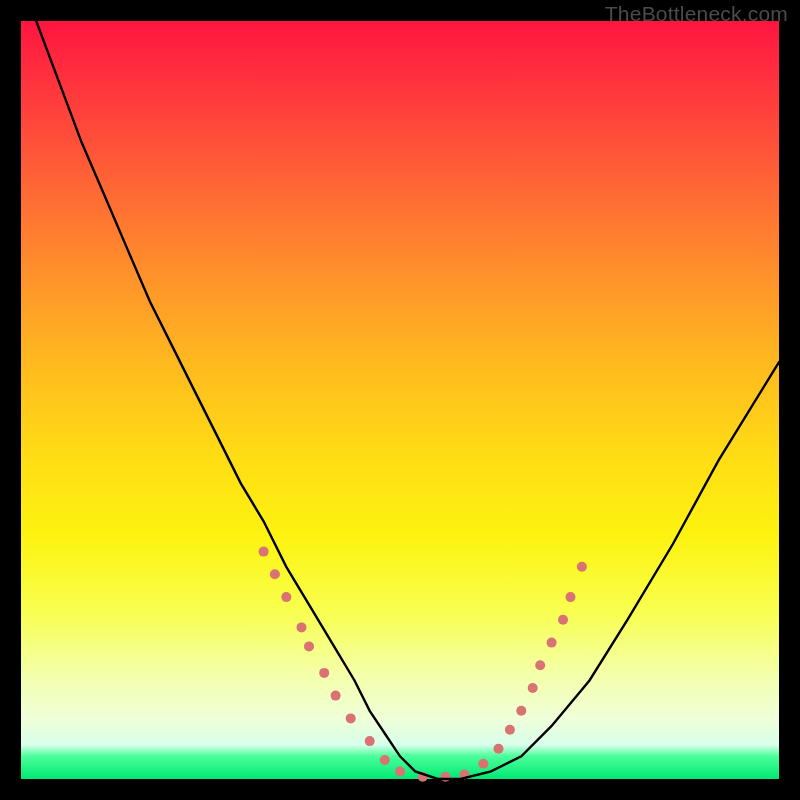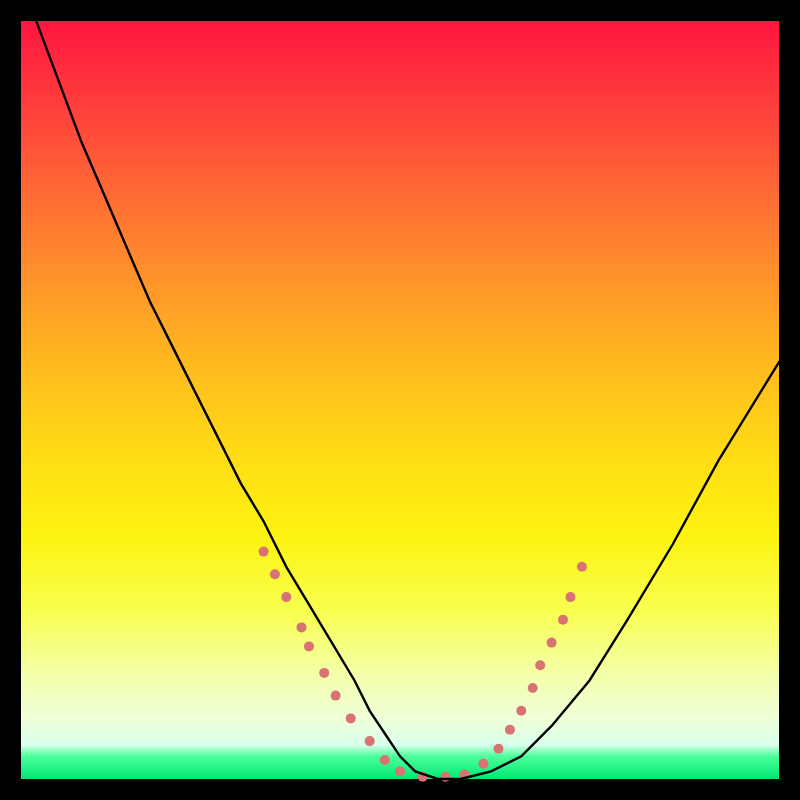--- a/index.html
+++ b/index.html
@@ -88,13 +88,14 @@
           <circle cx="511.7" cy="667.0" r="5" fill="#d97373"></circle>
           <circle cx="519.2" cy="644.3" r="5" fill="#d97373"></circle>
           <circle cx="530.6" cy="621.6" r="5" fill="#d97373"></circle>
           <circle cx="542.0" cy="598.8" r="5" fill="#d97373"></circle>
           <circle cx="549.5" cy="576.1" r="5" fill="#d97373"></circle>
           <circle cx="560.9" cy="545.8" r="5" fill="#d97373"></circle>
         </g>
       <path fill="none" stroke="#000" stroke-width="2.4" stroke-linecap="round" d="M15.2 0.0 L37.9 60.6 L60.6 121.3 L83.4 174.3 L106.1 227.4 L128.9 280.5 L151.6 325.9 L174.3 371.4 L197.1 416.9 L219.8 462.4 L242.6 500.3 L265.3 545.8 L288.0 583.7 L310.8 621.6 L333.5 659.5 L348.7 689.8 L363.8 712.5 L379.0 735.3 L394.2 750.4 L416.9 758.0 L439.6 758.0 L470.0 750.4 L500.3 735.3 L530.6 704.9 L568.5 659.5 L606.4 598.8 L651.9 523.0 L697.4 439.6 L758.0 341.1"></path>
     </svg>
   </div>
+  <div class="watermark">TheBottleneck.com</div>
 </div>
 
 </body></html>

